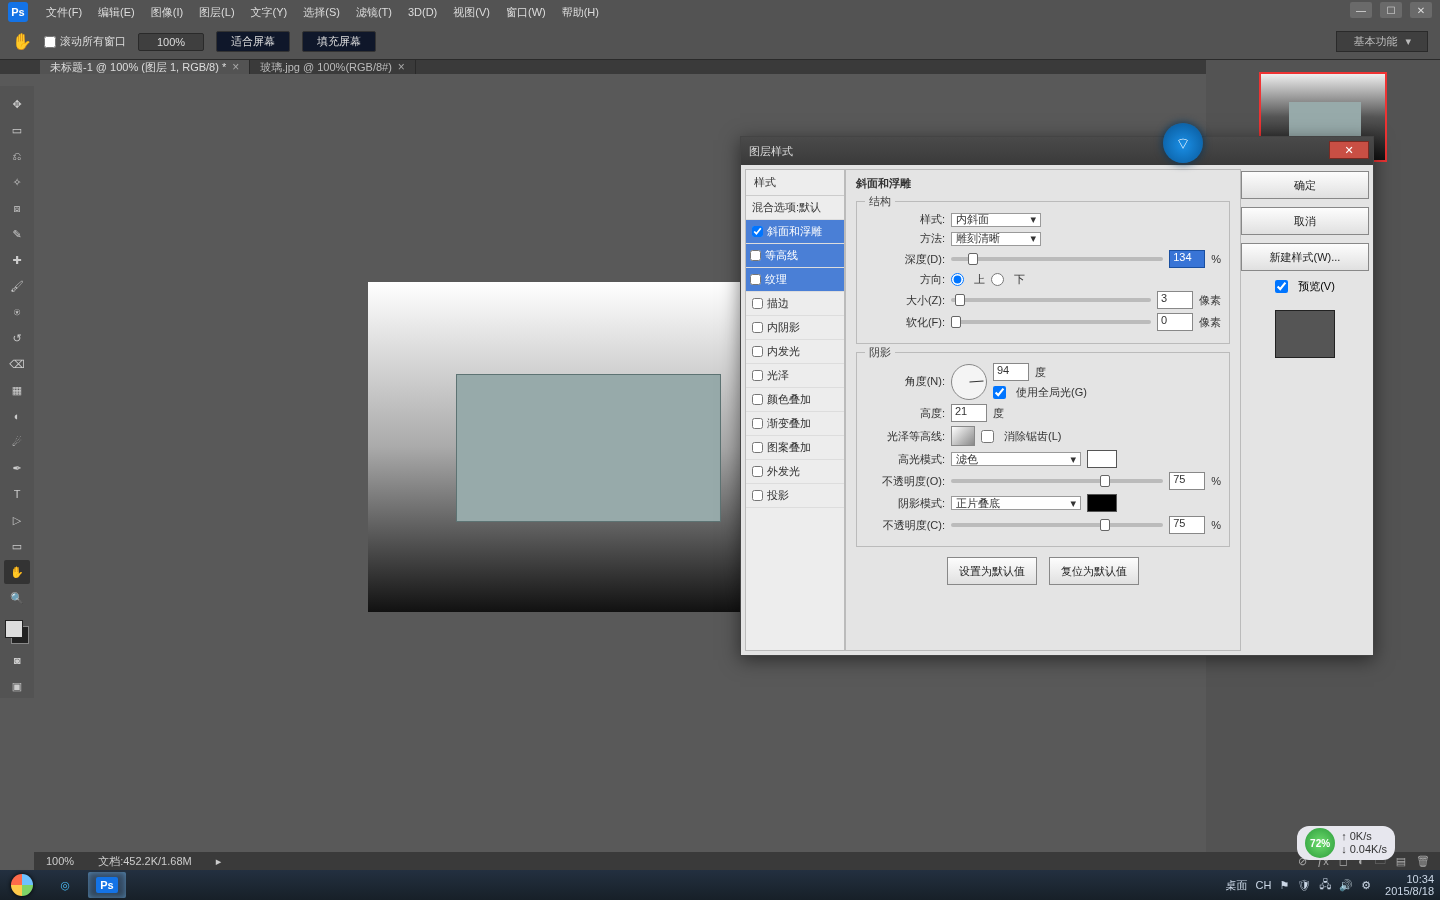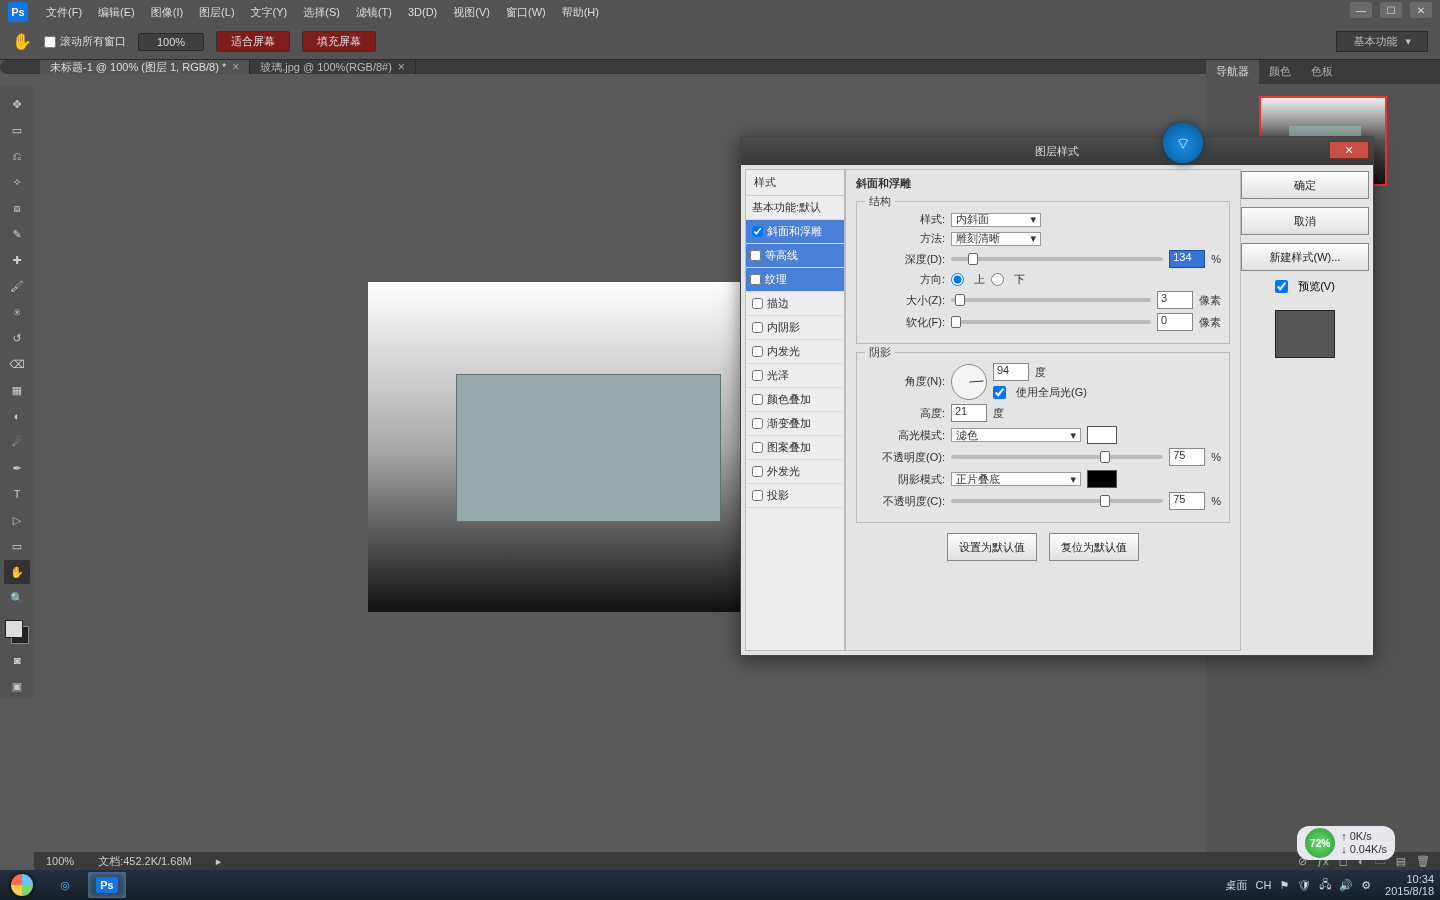--- a/index.html
+++ b/index.html
@@ -11,25 +11,25 @@
 .menubar .menu-item { padding: 0 8px; cursor: default; }
 .win-controls { position: absolute; right: 8px; top: 2px; display: flex; gap: 8px; }
 .win-btn { width: 22px; height: 16px; background: #6a6a6a; color: #ddd; display: flex; align-items: center; justify-content: center; border-radius: 2px; font-size: 10px; }
 
 
 .options-bar { height: 36px; background: #535353; display: flex; align-items: center; padding: 0 12px; gap: 12px; border-bottom: 1px solid #2a2a2a; }
 .hand-icon { color: #ddd; font-size: 16px; }
 .opt-check { display: flex; align-items: center; gap: 4px; color: #ddd; }
 .opt-check input { width: 12px; height: 12px; }
 .zoom-box { background: #3f3f3f; border: 1px solid #2a2a2a; padding: 2px 18px; color: #ddd; border-radius: 2px; }
-.opt-btn { background: #7f1d1d; border: 1px solid #333; padding: 2px 14px; color: #ddd; border-radius: 2px; }
+.opt-btn { background: #0f172a; border: 1px solid #333; padding: 2px 14px; color: #ddd; border-radius: 2px; }
 .workspace-sel { margin-left: auto; background: #3f3f3f; border: 1px solid #2a2a2a; padding: 2px 16px; color: #bbb; display: flex; align-items: center; gap: 8px; text-align: right; }
 
 
-.tabs-bar { height: 14px; background: #3a3a3a; display: flex; align-items: stretch; padding-left: 40px; border-radius: 10px; }
+.tabs-bar { height: 14px; background: #3a3a3a; display: flex; align-items: stretch; padding-left: 40px; }
 .doc-tab { display: flex; align-items: center; padding: 0 10px; color: #bbb; border-right: 1px solid #2a2a2a; gap: 6px; }
 .doc-tab.active { background: #535353; color: #ddd; }
 .tab-close { font-size: 12px; color: #aaa; }
 
 
 .toolbox { position: absolute; left: 0; top: 86px; width: 34px; background: #535353; display: flex; flex-direction: column; align-items: center; padding-top: 6px; gap: 2px; z-index: 1; }
 .tool { width: 26px; height: 24px; display: flex; align-items: center; justify-content: center; color: #ccc; border-radius: 2px; }
 .tool.active { background: #333; color: #fff; }
 .color-swatches { margin-top: 6px; position: relative; width: 28px; height: 28px; }
 .swatch-front { position: absolute; left: 2px; top: 2px; width: 18px; height: 18px; background: #ddd; border: 1px solid #222; z-index: 2; }
@@ -44,21 +44,21 @@
 .right-dock { position: absolute; right: 0; top: 60px; bottom: 48px; width: 234px; background: #535353; display: flex; flex-direction: column; }
 .panel-tabs { display: flex; height: 24px; background: #3a3a3a; }
 .ptab { padding: 4px 10px; color: #aaa; }
 .ptab.active { background: #535353; color: #ddd; }
 .navigator-view { height: 130px; padding: 12px; display: flex; justify-content: center; align-items: flex-start; }
 .nav-thumb { width: 128px; height: 90px; border: 2px solid #e33; background: linear-gradient(to bottom,#eee,#555,#111); position: relative; }
 .nav-thumb::after { content:""; position:absolute; left:28px; top:28px; width:72px; height:40px; background:#97aaaa; }
 
 
 .dialog { position: absolute; left: 740px; top: 136px; width: 634px; height: 520px; background: #e4e4e4; border: 1px solid #444; box-shadow: 0 4px 18px rgba(0,0,0,.5); display: flex; flex-direction: column; z-index: 10; }
-.dlg-title { height: 28px; background: linear-gradient(#4a4a4a,#3a3a3a); display: flex; align-items: center; padding: 0 8px; color: #ddd; justify-content: center; }
+.dlg-title { height: 28px; background: linear-gradient(#4a4a4a,#3a3a3a); display: flex; align-items: center; padding: 0 8px; color: #ddd; }
 .dlg-close { position: absolute; right: 4px; top: 4px; width: 40px; height: 18px; background: #c94f44; border: 1px solid #7a2a22; display:flex; align-items:center; justify-content:center; color:#fff; }
 .wifi-badge { position:absolute; right: 170px; top: -14px; width: 40px; height: 40px; background: radial-gradient(circle at 50% 55%, #1a8fe6 0%, #0b5fa3 80%); border-radius: 50%; display:flex; align-items:center; justify-content:center; color:#fff; font-size:16px; box-shadow:0 0 8px #06355a; z-index:20;}
 .dlg-body { flex: 1; display: flex; padding: 4px; }
 .dlg-styles-col { width: 100px; background: #ededed; border: 1px solid #bbb; display:flex; flex-direction:column; }
 .style-head { padding: 5px 8px; border-bottom: 1px solid #ccc; color:#333; }
 .style-row { padding: 4px 6px; display: flex; align-items: center; gap: 4px; border-bottom: 1px solid #ddd; color:#333; background:#ededed; }
 .style-row.selected { background: #4a7fd6; color: #fff; }
 .style-row.sub { padding-left: 4px; }
 .style-row input { width: 11px; height: 11px; }
 .dlg-main { flex: 1; border: 1px solid #bbb; padding: 6px 10px; display:flex; flex-direction: column; gap: 4px; }
@@ -178,41 +178,36 @@
   <div class="tool">▣</div>
 </div>
 
 <div class="canvas-area">
   <div class="canvas">
     <div class="shape"></div>
   </div>
 </div>
 
 <div class="right-dock">
-  <div class="panel-tabs">
-    <div class="ptab active">导航器</div>
-    <div class="ptab">颜色</div>
-    <div class="ptab">色板</div>
-  </div>
   <div class="navigator-view">
     <div class="nav-thumb"></div>
   </div>
 </div>
 
 <div class="dialog">
   <div class="wifi-badge">⌔</div>
   <div class="dlg-title">
     <span>图层样式</span>
     <div class="dlg-close">✕</div>
   </div>
   <div class="dlg-body">
 
     <div class="dlg-styles-col">
       <div class="style-head">样式</div>
-      <div class="style-row">基本功能:默认</div>
+      <div class="style-row">混合选项:默认</div>
       <div class="style-row selected">
           <input type="checkbox" checked="" style="">
           <span>斜面和浮雕</span>
         </div>
       <div class="style-row sub selected">
           <input type="checkbox" style="">
           <span>等高线</span>
         </div>
       <div class="style-row sub selected">
           <input type="checkbox" style="">
@@ -326,20 +321,28 @@
                 <span>使用全局光(G)</span>
               </label>
           </div>
         </div>
         <div class="frow">
             <span class="lab">高度:</span>
           <div class="num-input">21</div>
           <span>度</span>
           </div>
         <div class="frow">
+            <span class="lab">光泽等高线:</span>
+          <div class="contour-sw"></div>
+          <label class="radio-row">
+              <input type="checkbox" style=""> 
+              <span>消除锯齿(L)</span>
+            </label>
+          </div>
+        <div class="frow">
             <span class="lab">高光模式:</span>
           <div class="select" style="width:130px">
               <span>滤色</span>
               <span>▾</span>
             </div>
           <div class="color-sw"></div>
           </div>
         <div class="frow">
             <span class="lab">不透明度(O):</span>
           <div class="slider">

